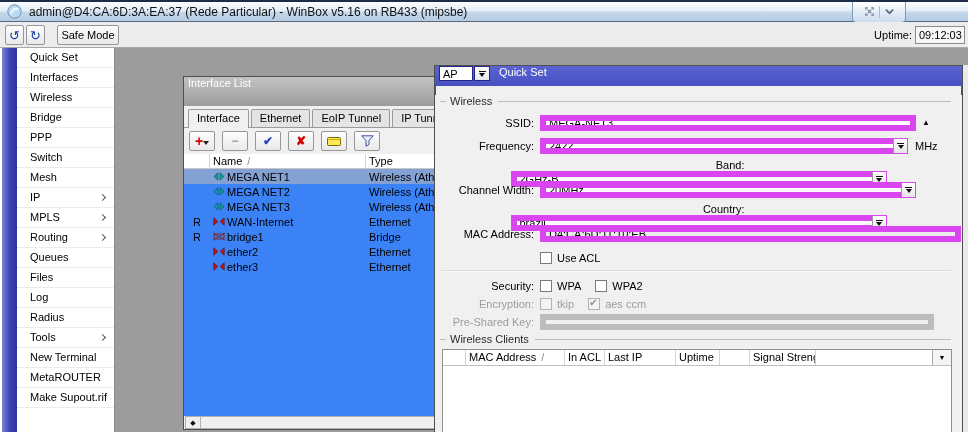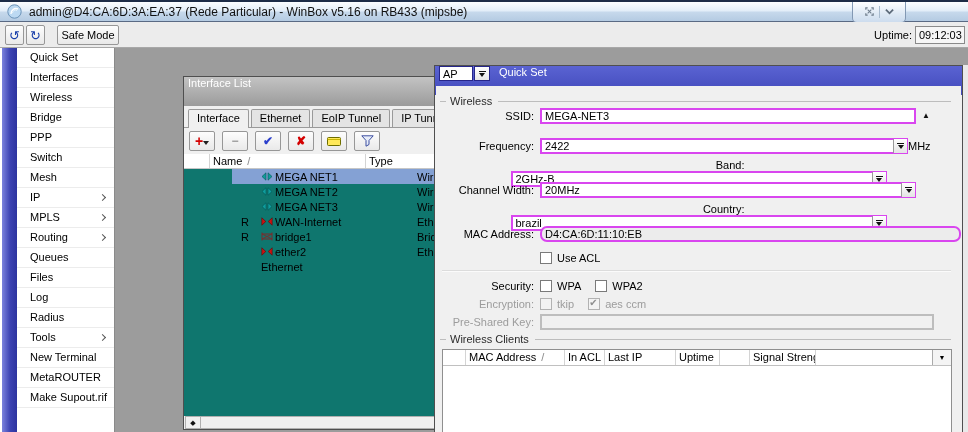--- a/index.html
+++ b/index.html
@@ -98,21 +98,21 @@
   .tb-caret { width:0; height:0; border-left:3px solid transparent; border-right:3px solid transparent; border-top:4px solid #222; margin-top:3px;}
   .tb-minus { color:#9a9a9a; font-weight:bold; font-size:12px; }
   .tb-check { color:#2a3ecc; font-weight:bold; font-size:12px; }
   .tb-x { color:#d40000; font-weight:bold; font-size:12px; }
   .il-header { height:15px; display:flex; background:#fff; border-bottom:1px solid #c6c6c6; }
   .il-header .hc { border-right:1px solid #d4d4d4; padding-left:3px; line-height:14px; overflow:hidden; white-space:nowrap;}
   .c-flag { width:26px; }
   .c-name { width:156px; }
   .c-type { flex:1; }
   .sort-slash { color:#8a8a8a; margin-left:5px; }
-  .il-body { flex:1; background:#0f766e; overflow:hidden;padding-left:48px; }
+  .il-body { flex:1; background:#3b82f6; overflow:hidden; }
   .il-row { height:15px; display:flex; align-items:center; cursor:default; }
   .il-row.selected { background:#84a1d4; }
   .il-row .rc-flag { width:26px; text-align:center; }
   .il-row .rc-name { width:156px; display:flex; align-items:center; gap:2px; padding-left:3px; overflow:hidden; white-space:nowrap;}
   .il-row .rc-type { flex:1; padding-left:3px; overflow:hidden; white-space:nowrap;}
   .row-icon { display:inline-flex; width:12px; height:9px; flex:0 0 auto; }
   .il-hscroll { height:13px; margin:0 1px; background:#f0f0f0; border:1px solid #b0b0b0; display:flex; align-items:center; }
   .hs-btn { width:15px; height:11px; border-right:1px solid #b0b0b0; display:flex; align-items:center; justify-content:center; font-size:7px; color:#111; background:#f0f0f0;}
   .il-status { height:18px; margin:1px 1px 1px; border:1px solid #9a9a9a; background:#f0f0f0; line-height:16px; padding-left:4px; }
 
@@ -134,34 +134,34 @@
   .qs-content { position:absolute; left:1px; right:1px; top:20px; bottom:0; background:#f0f0f0; }
 
   .group-label { position:absolute; left:4px; right:10px; display:flex; align-items:center; color:#2b2b2b; }
   .group-label::before { content:""; width:6px; height:1px; background:#bdbdbd; margin-right:4px; }
   .group-label::after  { content:""; flex:1; height:1px; background:#bdbdbd; margin-left:6px; }
 
   .qrow { position:absolute; left:0; right:0; height:17px; display:flex; align-items:center; }
   .qlabel { width:104px; text-align:right; padding-right:6px; flex:0 0 auto; }
   .qlabel.dis { color:#9c9c9c; }
   .field {
-    height:16px; border:2px solid #d946ef; background:#fff;
+    height:16px; border:6px solid #d946ef; background:#fff;
     font-family:"Liberation Sans",sans-serif; font-size:11px; padding-left:3px; color:#000;
   }
   .field.ro { background:#ececec; }
   .field.dis { background:#f0f0f0; border-color:#bdbdbd; }
   .combo { position:relative; height:16px; flex:0 0 auto; }
   .combo > input { width:100%; height:100%; }
   .combo .dd-btn {
     position:absolute; right:1px; top:1px; bottom:1px; width:14px;
     background:linear-gradient(#fff,#e4e4e4); border-left:1px solid #9a9a9a;
     display:flex; align-items:center; justify-content:center;
   }
   .up-arrow { margin-left:6px; font-size:8px; color:#111; }
-  .unit { margin-left:0; }
+  .unit { margin-left:7px; }
   .cb {
     width:12px; height:12px; border:1px solid #7a7a7a; background:#fff;
     display:inline-block; position:relative; flex:0 0 auto;
   }
   .cb.dis { border-color:#b2b2b2; background:#f3f3f3; }
   .cb.checked::after {
     content:"\2714"; position:absolute; left:0; top:-2px; font-size:10px; color:#8f8f8f;
   }
   .cb-label { margin:0 14px 0 5px; }
   .cb-label.dis { color:#9c9c9c; }
@@ -373,20 +373,29 @@
               <path d="M0.8 0.8 L4.8 4.5 L0.8 8.2 Z" fill="#cc1111" stroke="#5a0808" stroke-width="0.6"></path>
               <path d="M11.2 0.8 L7.2 4.5 L11.2 8.2 Z" fill="#cc1111" stroke="#5a0808" stroke-width="0.6"></path>
             </svg>
           </span>
           <span>ether2</span>
         </div>
         <div class="rc-type">Ethernet</div>
       </div>
       <div class="il-row">
         <div class="rc-flag"></div>
+        <div class="rc-name">
+          <span class="row-icon">
+            <svg width="12" height="9" viewBox="0 0 12 9">
+              <path d="M0.8 0.8 L4.8 4.5 L0.8 8.2 Z" fill="#cc1111" stroke="#5a0808" stroke-width="0.6"></path>
+              <path d="M11.2 0.8 L7.2 4.5 L11.2 8.2 Z" fill="#cc1111" stroke="#5a0808" stroke-width="0.6"></path>
+            </svg>
+          </span>
+          <span>ether3</span>
+        </div>
         <div class="rc-type">Ethernet</div>
       </div>
     </div>
   <div class="il-hscroll">
     <span class="hs-btn">◆</span>
   </div>
 </div>
 
 <div class="win qs">
   <div class="win-titlebar qs-titlebar">
@@ -395,21 +404,21 @@
         <span class="dd-glyph"></span>
       </span>
     <span class="qs-title-text">Quick Set</span>
   </div>
   <div class="qs-content">
 
     <div class="group-label" style="top:9px;">
       <span>Wireless</span>
     </div>
 
-    <div class="qrow" style="top:21px;">
+    <div class="qrow" style="top:28px;">
       <span class="qlabel">SSID:</span>
       <input class="field" style="width: 376px;" value="MEGA-NET3">
       <span class="up-arrow">▲</span>
     </div>
 
     <div class="qrow" style="top:51px;">
       <span class="qlabel">Frequency:</span>
       <span class="combo" style="width:368px;">
         <input class="field" value="2422" style="">
         <span class="dd-btn">
@@ -444,21 +453,21 @@
       <span class="combo" style="width:376px;">
         <input class="field" value="brazil" style="">
         <span class="dd-btn">
             <span class="dd-glyph"></span>
           </span>
       </span>
     </div>
 
     <div class="qrow" style="top:139px;">
       <span class="qlabel">MAC Address:</span>
-      <input class="field ro" style="width: 450px; border-radius: 7px;" readonly="" value="D4:CA:6D:11:10:EB">
+      <input class="field ro" style="width: 450px;" readonly="" value="D4:CA:6D:11:10:EB">
     </div>
 
     <div class="qrow" style="top:163px;">
       <span class="qlabel"></span>
       <span class="cb"></span>
       <span class="cb-label">Use ACL</span>
     </div>
 
     <div class="qsep" style="top:184px;"></div>
 

